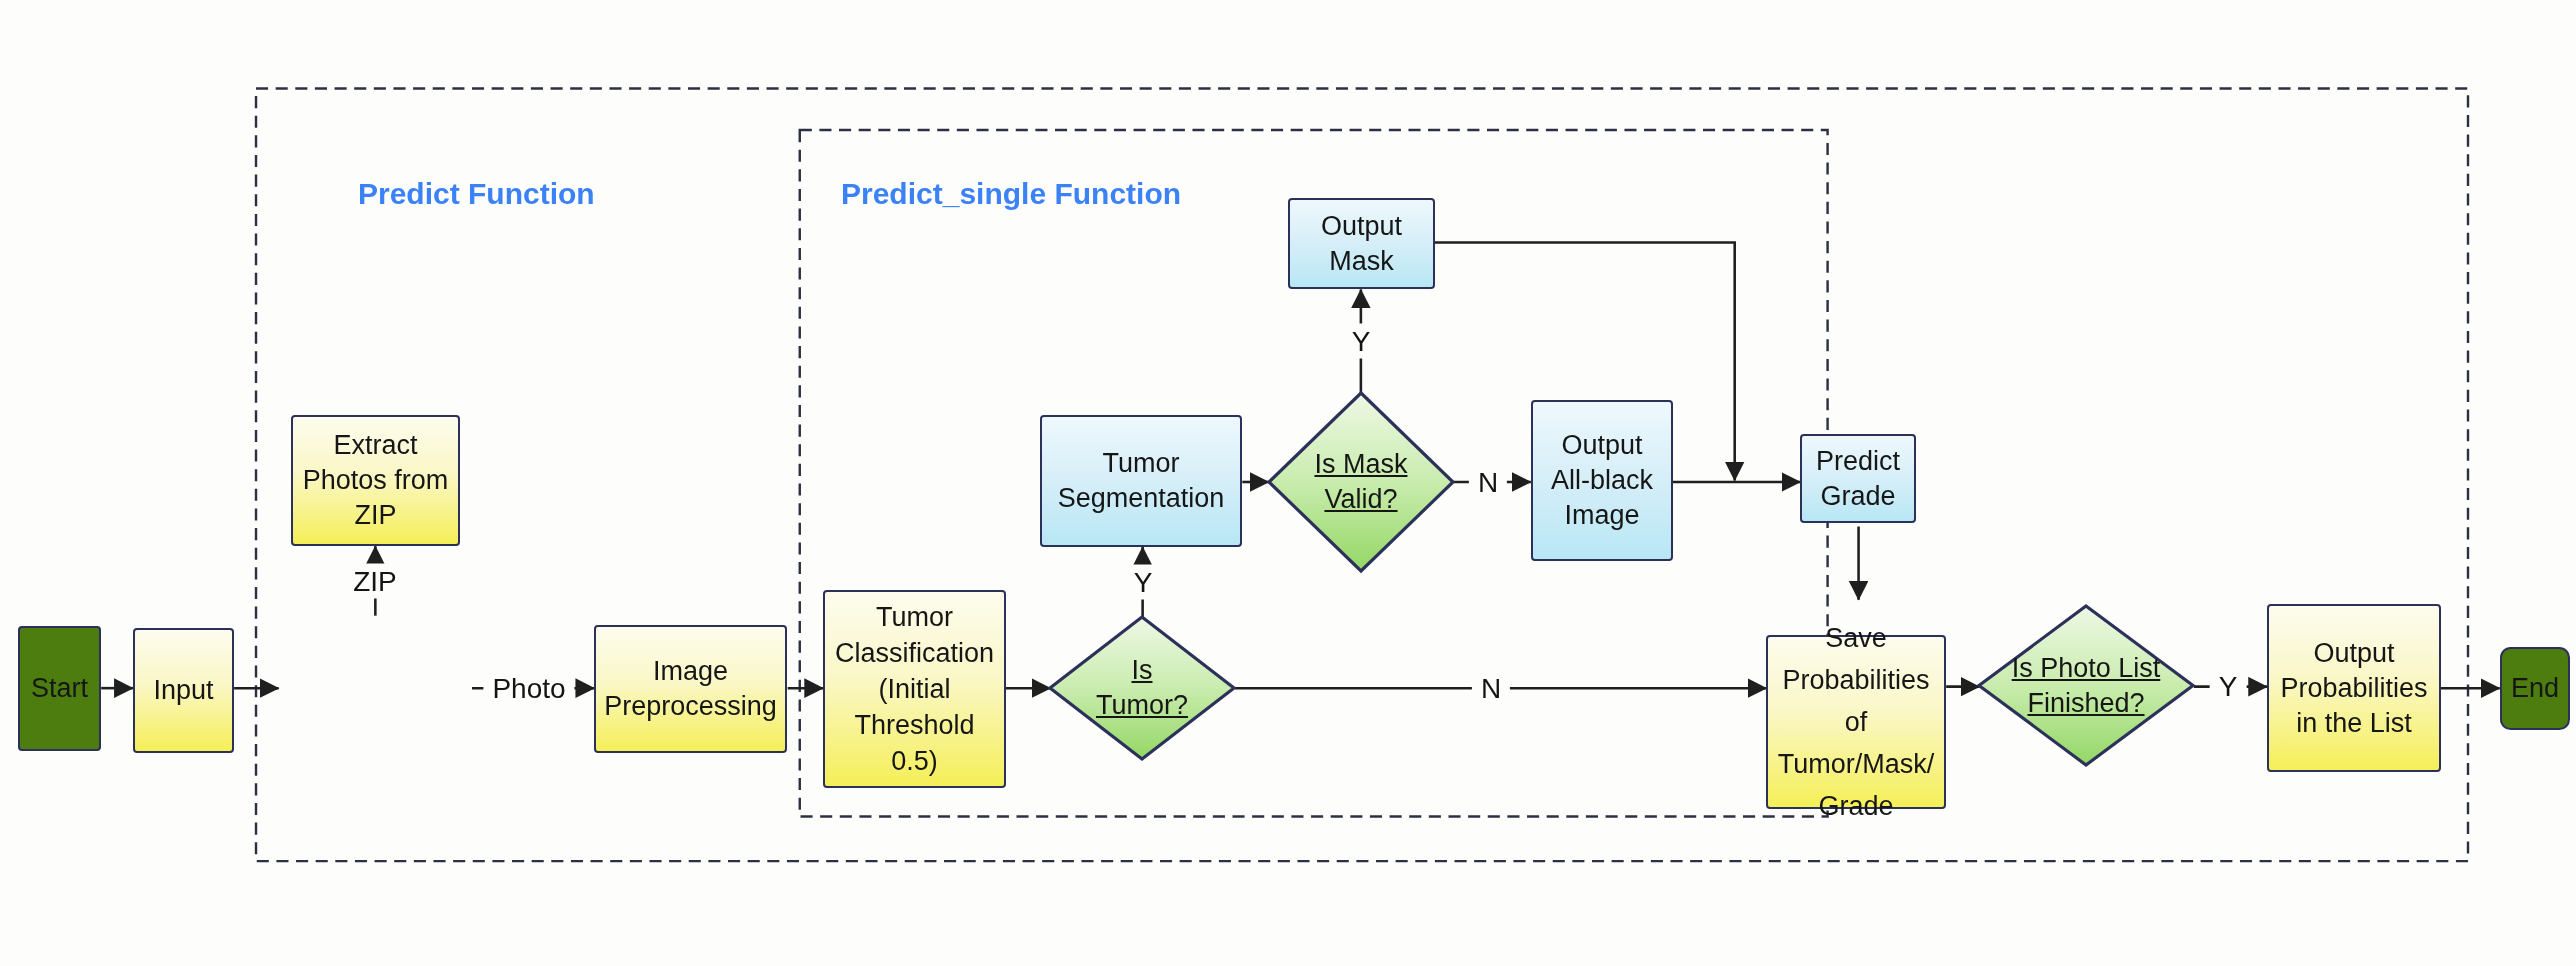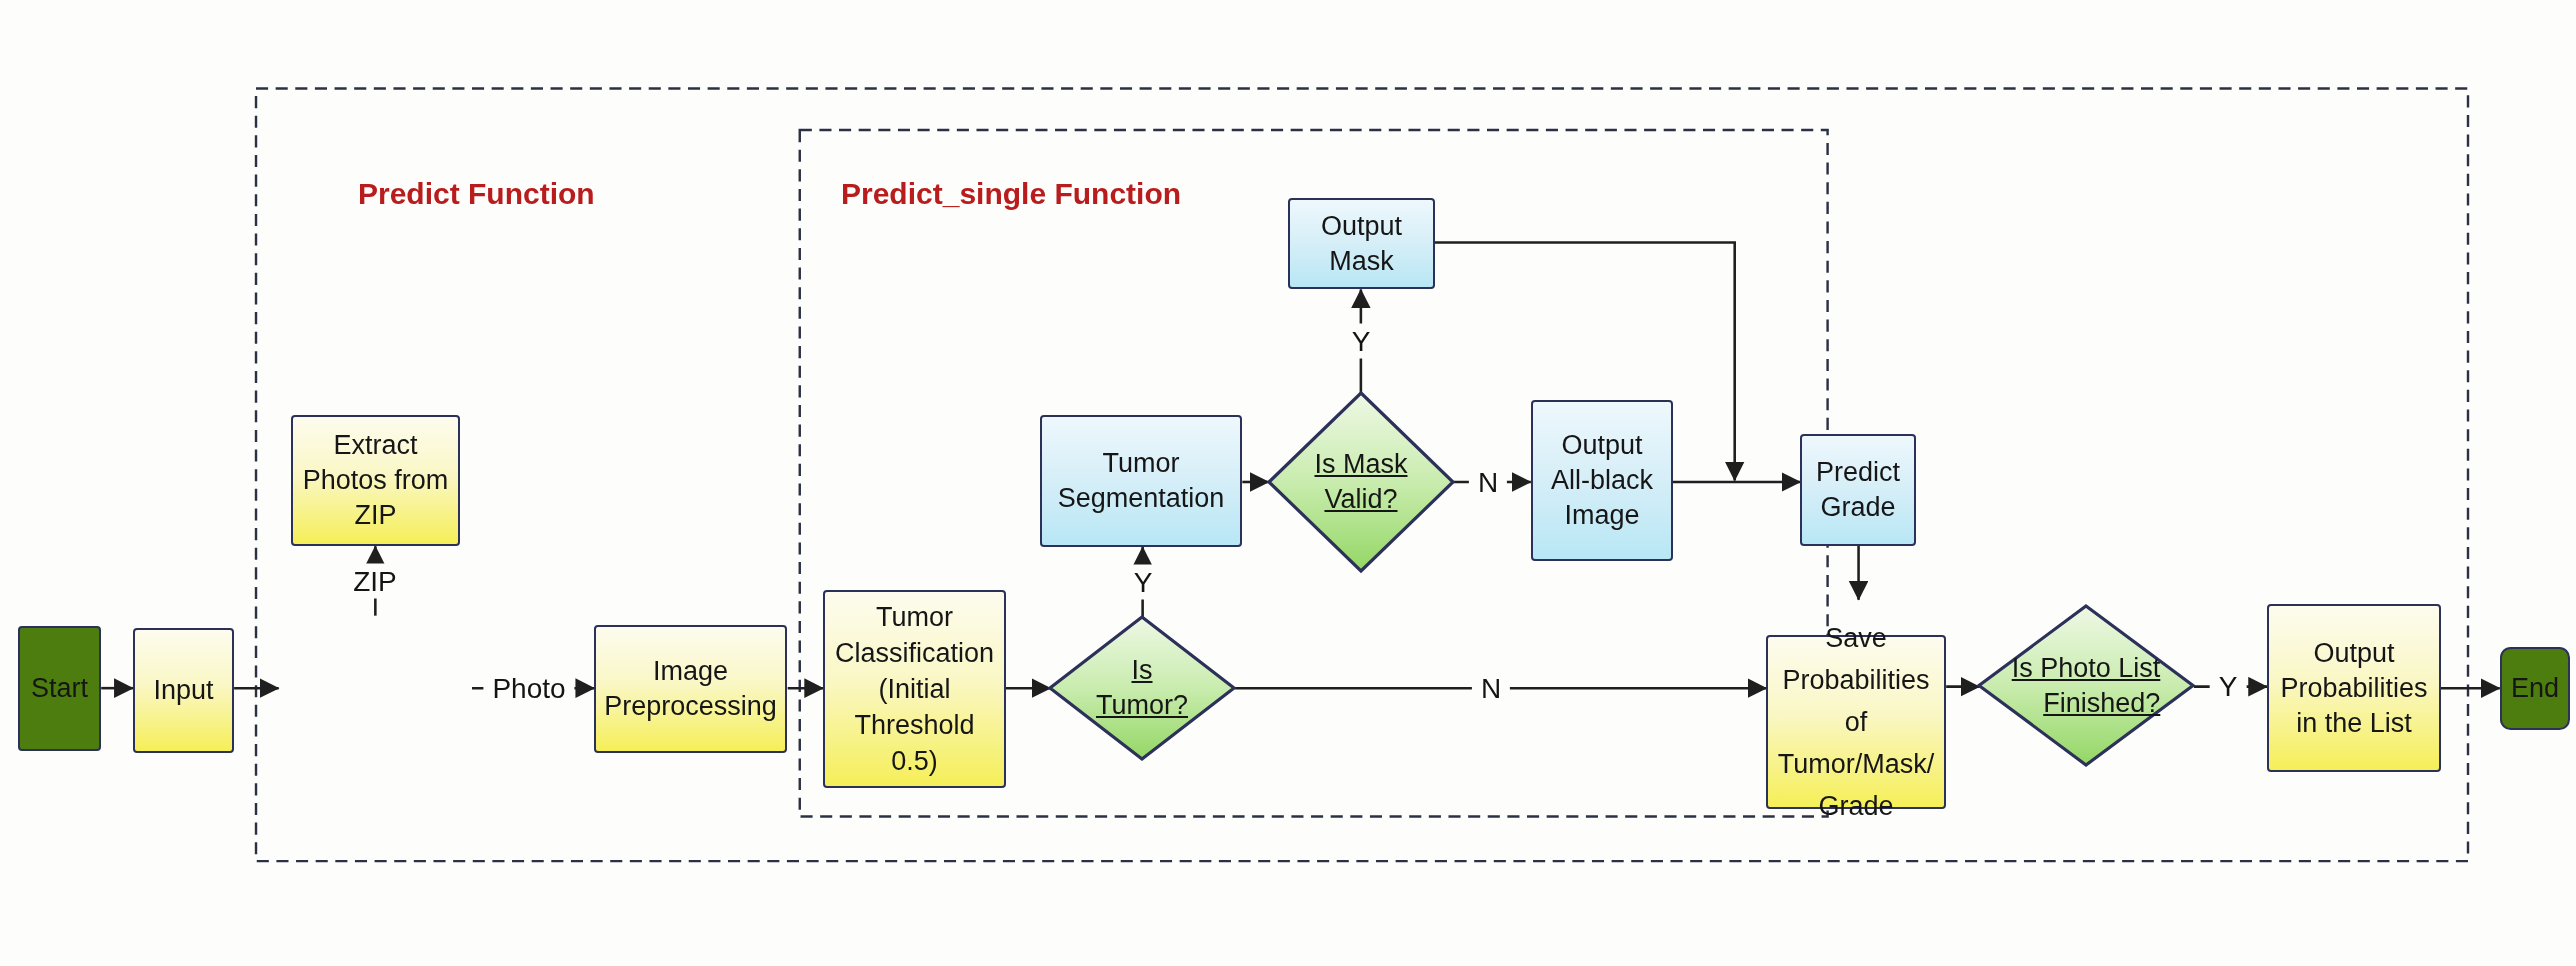--- a/index.html
+++ b/index.html
@@ -9,21 +9,21 @@
     background:#fdfdfc;
     font-family:"Liberation Sans", sans-serif;
     color:#161616;
     overflow:hidden;
   }
   #connector-layer{position:absolute;left:0;top:0;z-index:1;}
   .edge{stroke:#1f1f1f;stroke-width:3.4;fill:none;}
   .dash-box{fill:none;stroke:#2c3043;stroke-width:3.2;stroke-dasharray:16 10;}
   .group-title{
     position:absolute;z-index:2;
-    font-size:30px;font-weight:bold;color:#b91c1c;
+    font-size:30px;font-weight:bold;color:#3b82f6;
     white-space:nowrap;
   }
   .node{
     position:absolute;z-index:3;
     display:flex;align-items:center;justify-content:center;
     text-align:center;
     font-size:27px;line-height:35px;
     box-sizing:border-box;
   }
   .rectnode{
@@ -141,34 +141,34 @@
     <span class="nlabel">Output
 Mask</span>
   </div>
 
   <div class="node rectnode fill-b" style="left:1531px;top:400px;width:142px;height:161px;">
     <span class="nlabel">Output
 All-black
 Image</span>
   </div>
 
-  <div class="node rectnode fill-b" style="left:1800px;top:434px;width:116px;height:112px;">
+  <div class="node rectnode fill-b" style="left:1800px;top:434px;width:116px;height:89px;">
     <span class="nlabel">Predict
 Grade</span>
   </div>
 
   <div class="node rectnode fill-y" style="left:1766px;top:600px;width:180px;height:174px;line-height:42px;margin-top:35px;">
     <span class="nlabel">Save
 Probabilities
 of
 Tumor/Mask/
 Grade</span>
   </div>
 
-  <div class="node diamond" style="left:1979px;top:606px;width:214px;height:159px;text-align:right;">
+  <div class="node diamond" style="left:1979px;top:606px;width:214px;height:159px;">
     <svg viewBox="0 0 100 100" preserveAspectRatio="none">
       <polygon points="50,0 100,50 50,100 0,50" fill="url(#gGreen)" stroke="#2b3158" stroke-width="3.2" vector-effect="non-scaling-stroke"></polygon>
     </svg>
     <span class="nlabel">Is Photo List
 Finished?</span>
   </div>
 
   <div class="node rectnode fill-y" style="left:2267px;top:604px;width:174px;height:168px;">
     <span class="nlabel">Output
 Probabilities

